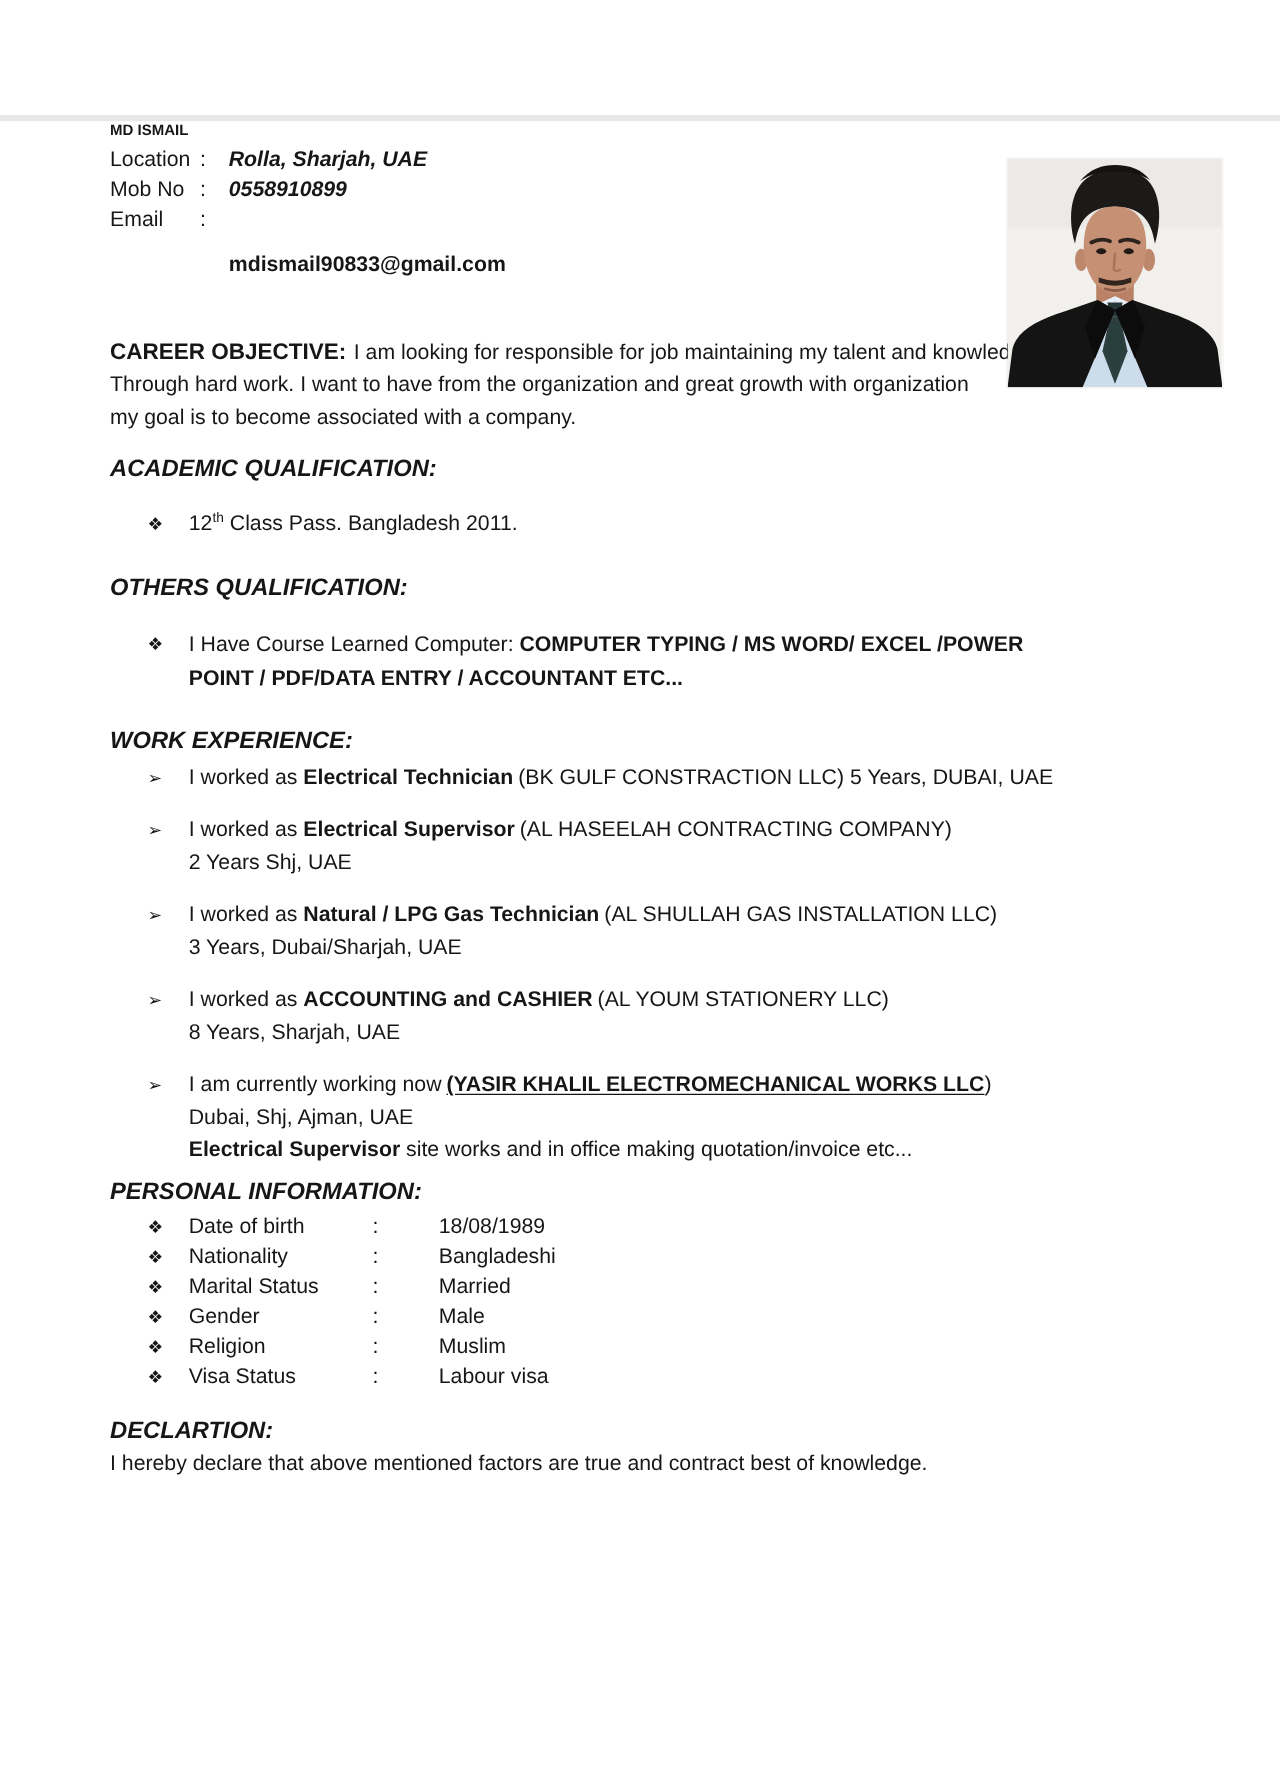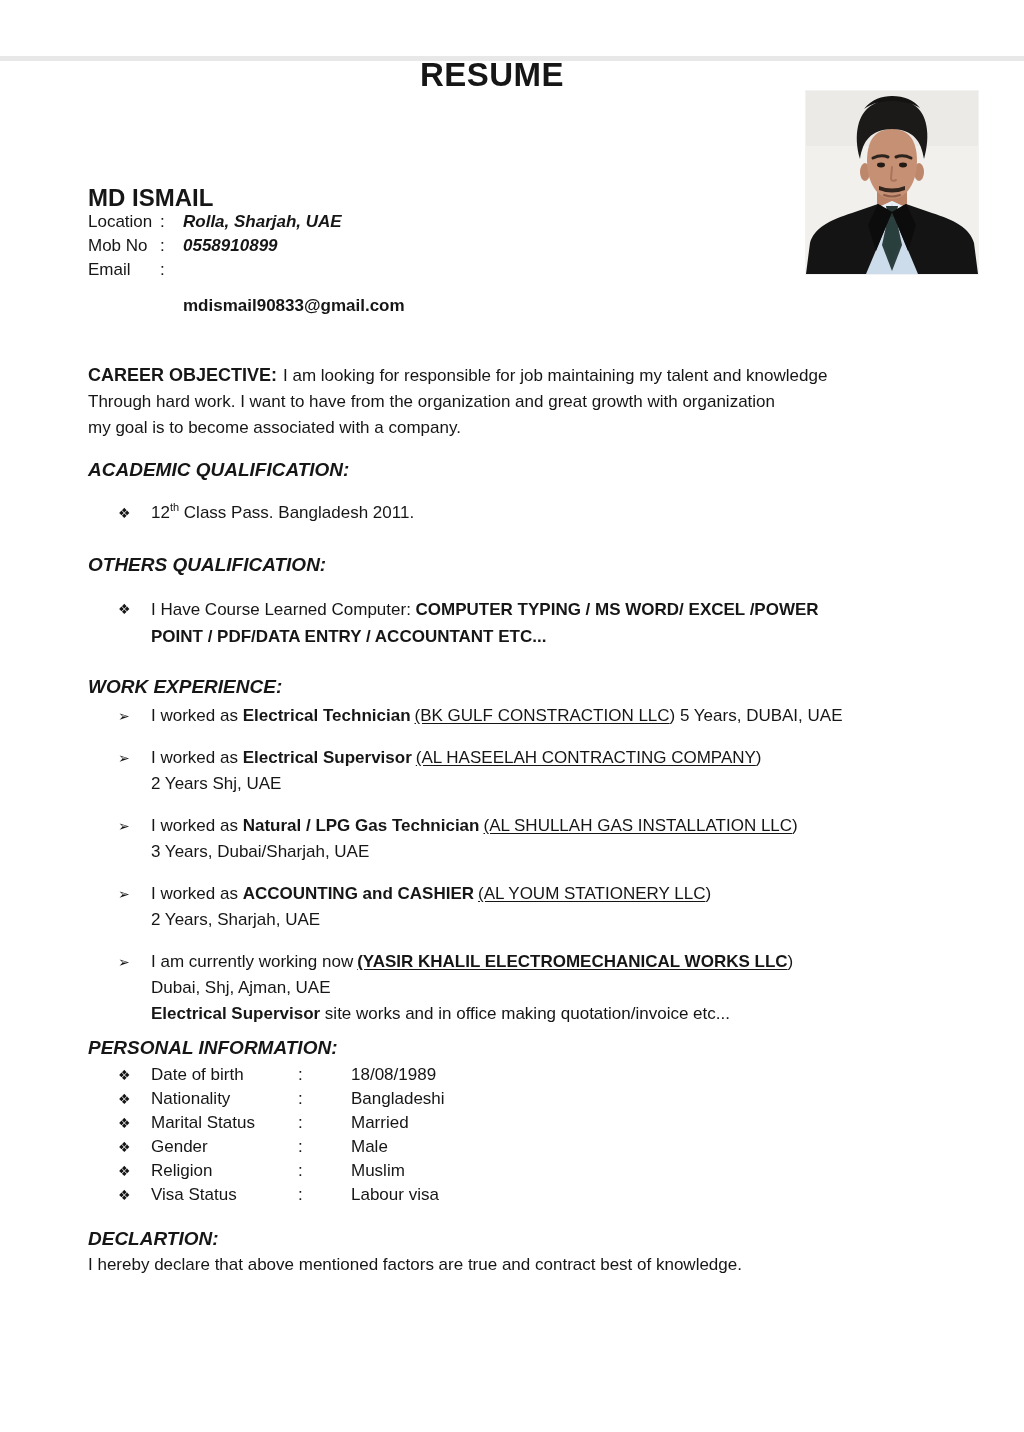--- a/index.html
+++ b/index.html
@@ -18,21 +18,21 @@
     margin:56px 0 0 0; width:984px; text-align:center;
     font-size:33px; line-height:38px; font-weight:bold; letter-spacing:0.5px;
   }
 
   .photo {
     position:absolute; left:806px; top:35px; width:172px; height:183px;
     box-shadow:0 0 0 1px rgba(0,0,0,0.05);
     overflow:hidden;
   }
 
-  .name { margin:92px 12px 0 88px; font-size:24px; font-weight:bold; line-height:24px; }
+  .name { margin:92px 12px 0 88px; font-size:12px; font-weight:bold; line-height:24px; }
 
   .contact { margin-left:88px; }
   .crow { display:flex; line-height:24px; }
   .clabel { width:72px; }
   .ccolon { width:10px; }
   .cvalue { margin-left:13px; }
   .bi { font-weight:bold; font-style:italic; }
   .b  { font-weight:bold;margin-top:36px; }
 
   .career { margin:44px 0 0 88px; width:852px; line-height:26px; }
@@ -50,21 +50,21 @@
   .bullet .marker { width:33px; flex:0 0 33px; font-size:14px; }
   .bullet .btext  { flex:1; }
   .acad-bullet   { margin-top:17px; }
   .others-bullet { margin-top:18px; line-height:27px; }
   .others-bullet .btext { max-width:770px; }
   sup { font-size:11px; line-height:0; }
 
   .work-item { margin-top:16px; }
   .work-item.first { margin-top:3px; }
   .work-item .marker { font-size:14px; }
-  .uo { text-decoration:underline; text-underline-offset:2px; margin-left:4px; }
+  .uo { text-underline-offset:2px; margin-left:4px; }
   .bu { font-weight:bold; text-decoration:underline; text-underline-offset:2px; margin-left:4px; }
   .wline { display:block; }
 
   .total {
     margin:12px 0 0 88px;
     font-size:18px; font-style:italic; line-height:26px;
     letter-spacing:0.2px;
   }
 
   .prow { display:flex; margin-left:118px; line-height:24px; }
@@ -75,21 +75,20 @@
   .personal-rows { margin-top:2px; }
 
   .decl-text { margin:0 0 0 88px; width:900px; line-height:26px; }
 </style>
 </head>
 <body>
 
 <div class="page">
   <div class="scan-strip"></div>
 
-  <h1 class="title">RESUME</h1>
 
   <div class="photo">
     <svg viewBox="0 0 172 183" width="172" height="183" xmlns="http://www.w3.org/2000/svg">
       <rect width="172" height="183" fill="#f1f0ed"></rect>
       <rect y="0" width="172" height="60" fill="#eceae7"></rect>
       <rect y="55" width="172" height="128" fill="#f1f0ed"></rect>
 
       <rect x="71" y="96" width="30" height="34" fill="#b98165"></rect>
 
       <path d="M52,128 L86,110 L120,128 L114,183 L58,183 Z" fill="#cddceb"></path>
@@ -178,21 +177,21 @@
     <div class="btext"><span>I worked as </span><b>Electrical Supervisor</b><span class="uo">(AL HASEELAH CONTRACTING COMPANY</span><span>)</span><span class="wline">2 Years Shj, UAE</span></div>
   </div>
 
   <div class="bullet work-item">
     <span class="marker">➢</span>
     <div class="btext"><span>I worked as </span><b>Natural / LPG Gas Technician</b><span class="uo">(AL SHULLAH GAS INSTALLATION LLC</span><span>)</span><span class="wline">3 Years, Dubai/Sharjah, UAE</span></div>
   </div>
 
   <div class="bullet work-item">
     <span class="marker">➢</span>
-    <div class="btext"><span>I worked as </span><b>ACCOUNTING and CASHIER</b><span class="uo">(AL YOUM STATIONERY LLC</span><span>)</span><span class="wline">2 Years, Sharjah, UAE</span></div>
+    <div class="btext"><span>I worked as </span><b>ACCOUNTING and CASHIER</b><span class="uo">(AL YOUM STATIONERY LLC</span><span>)</span><span class="wline">8 Years, Sharjah, UAE</span></div>
   </div>
 
   <div class="bullet work-item">
     <span class="marker">➢</span>
     <div class="btext"><span>I am currently working now</span><span class="bu">(YASIR KHALIL ELECTROMECHANICAL WORKS LLC</span><span>)</span><span class="wline">Dubai, Shj, Ajman, UAE</span><span class="wline"><b>Electrical Supervisor</b><span> site works and in office making quotation/invoice etc...</span></span></div>
   </div>
 
 
   <h2 class="sec sec-personal">PERSONAL INFORMATION:</h2>
   <div class="personal-rows">

